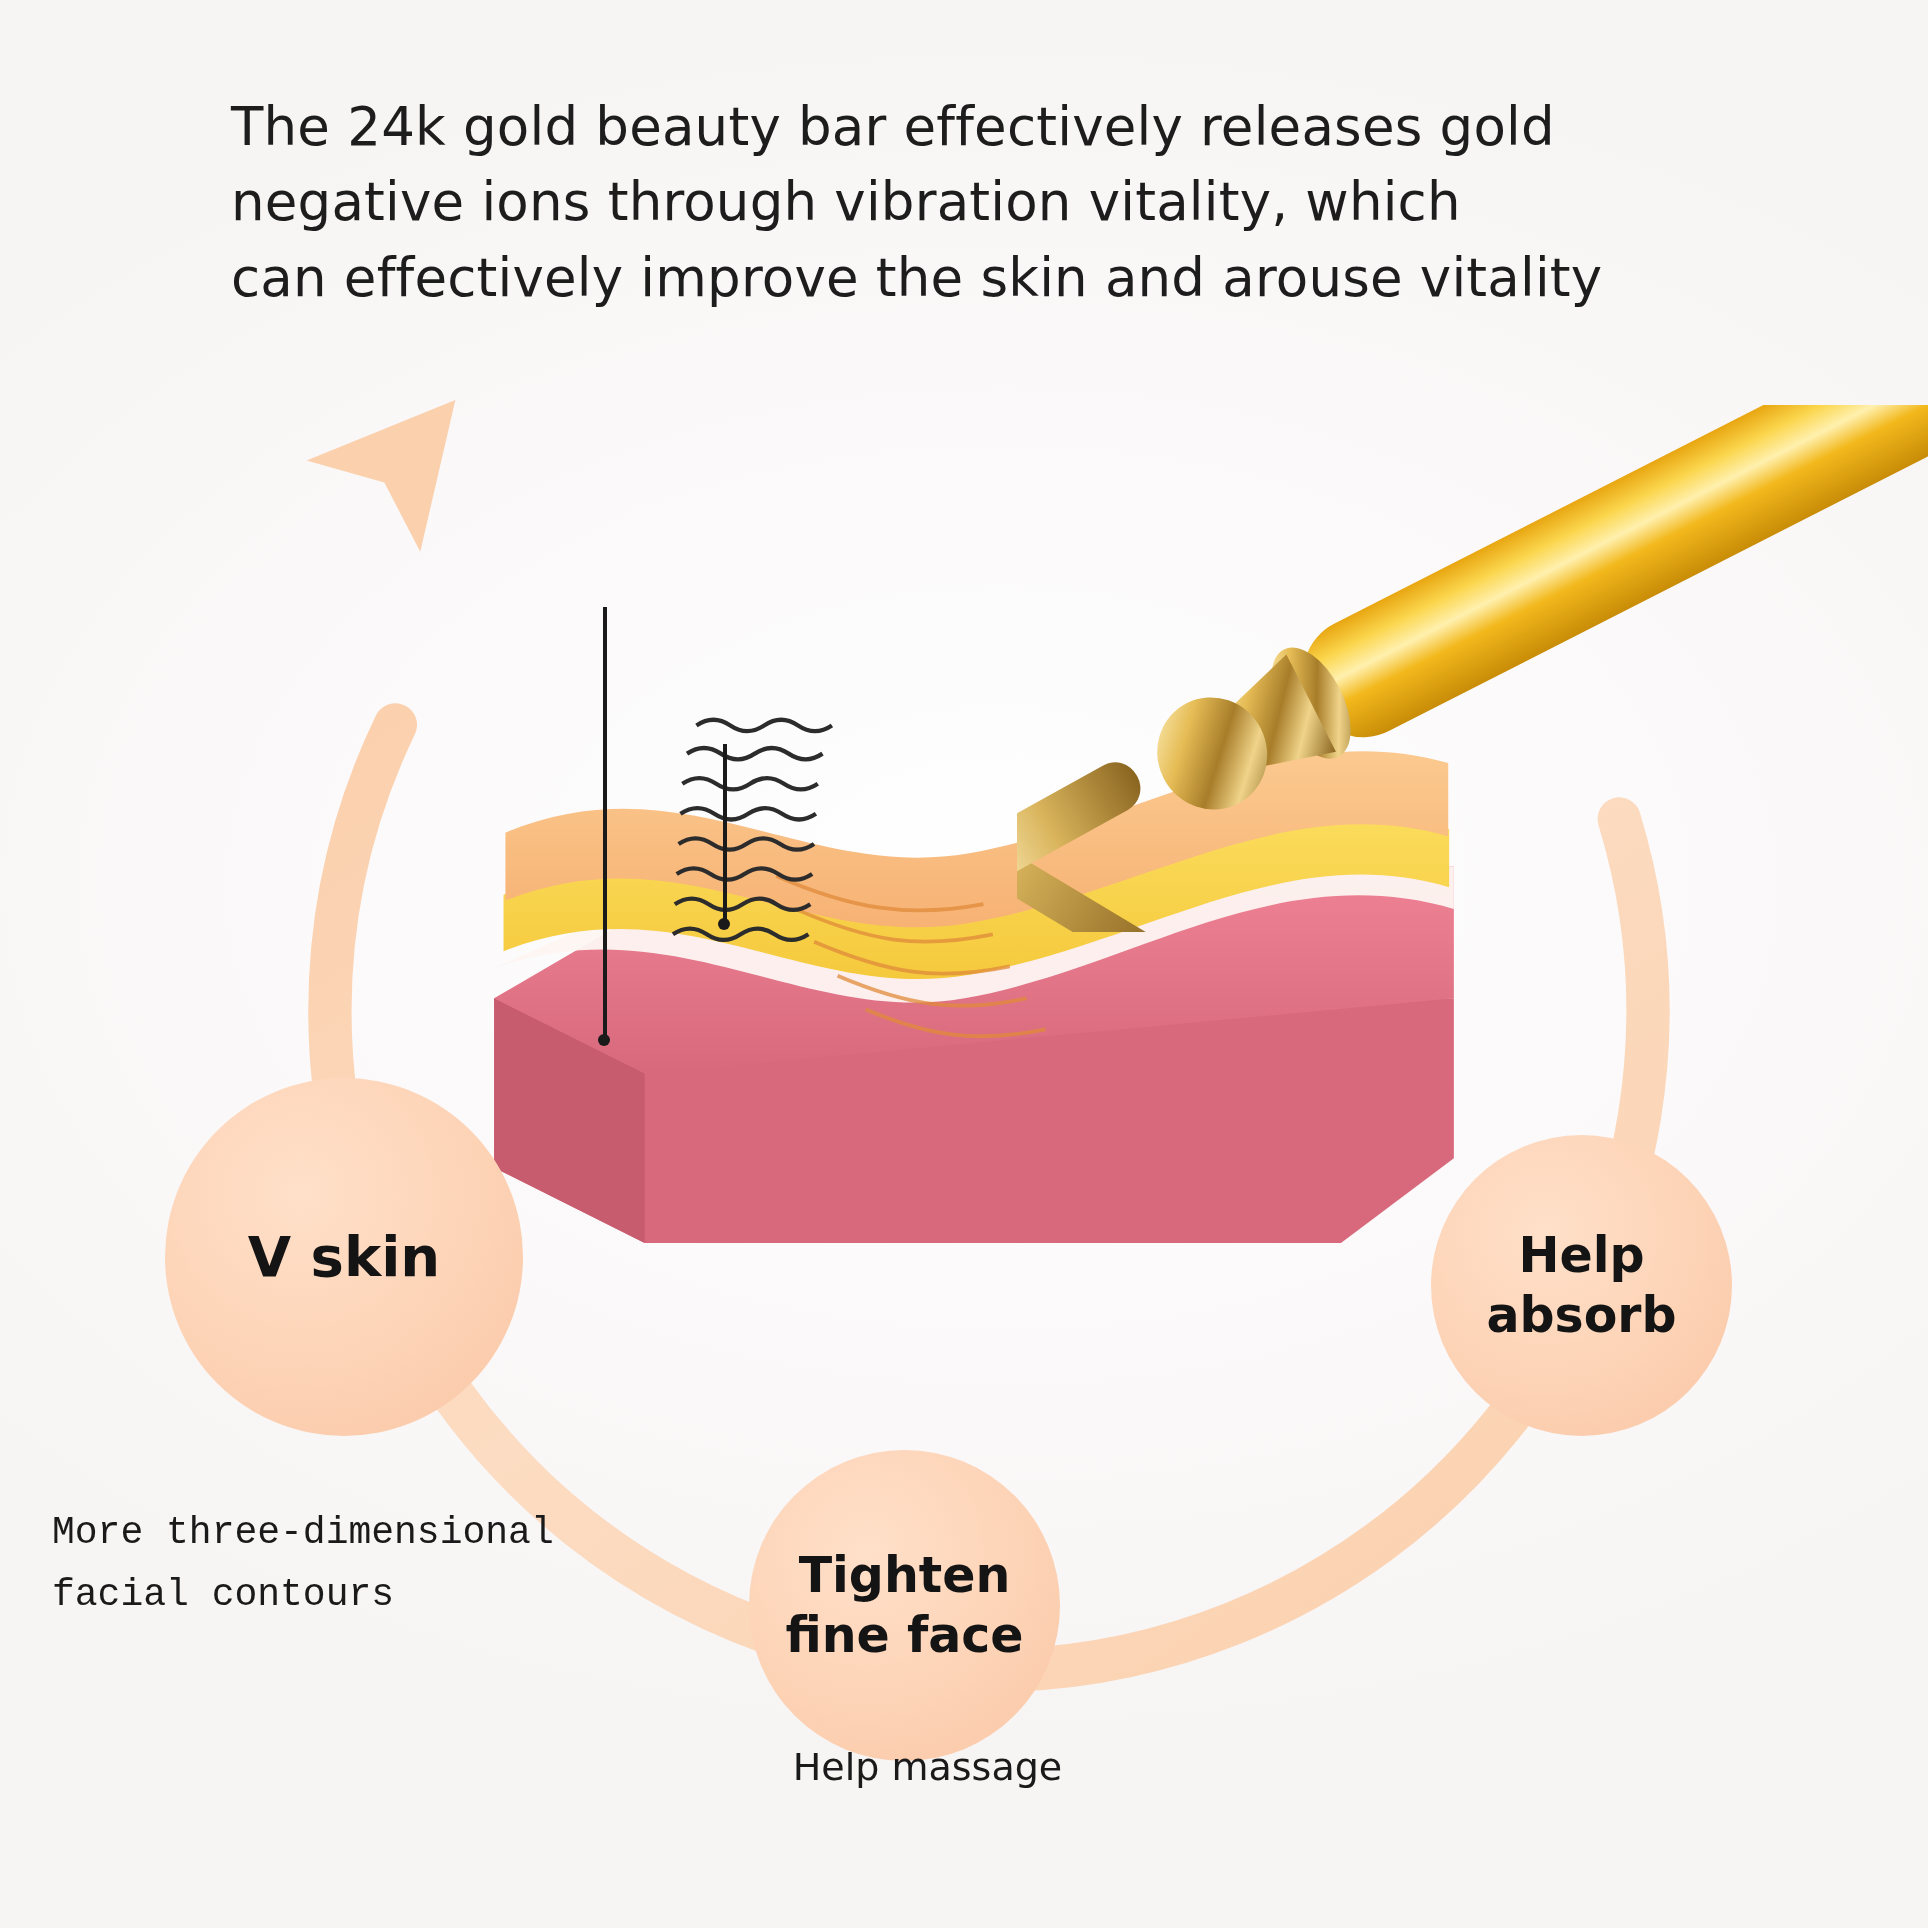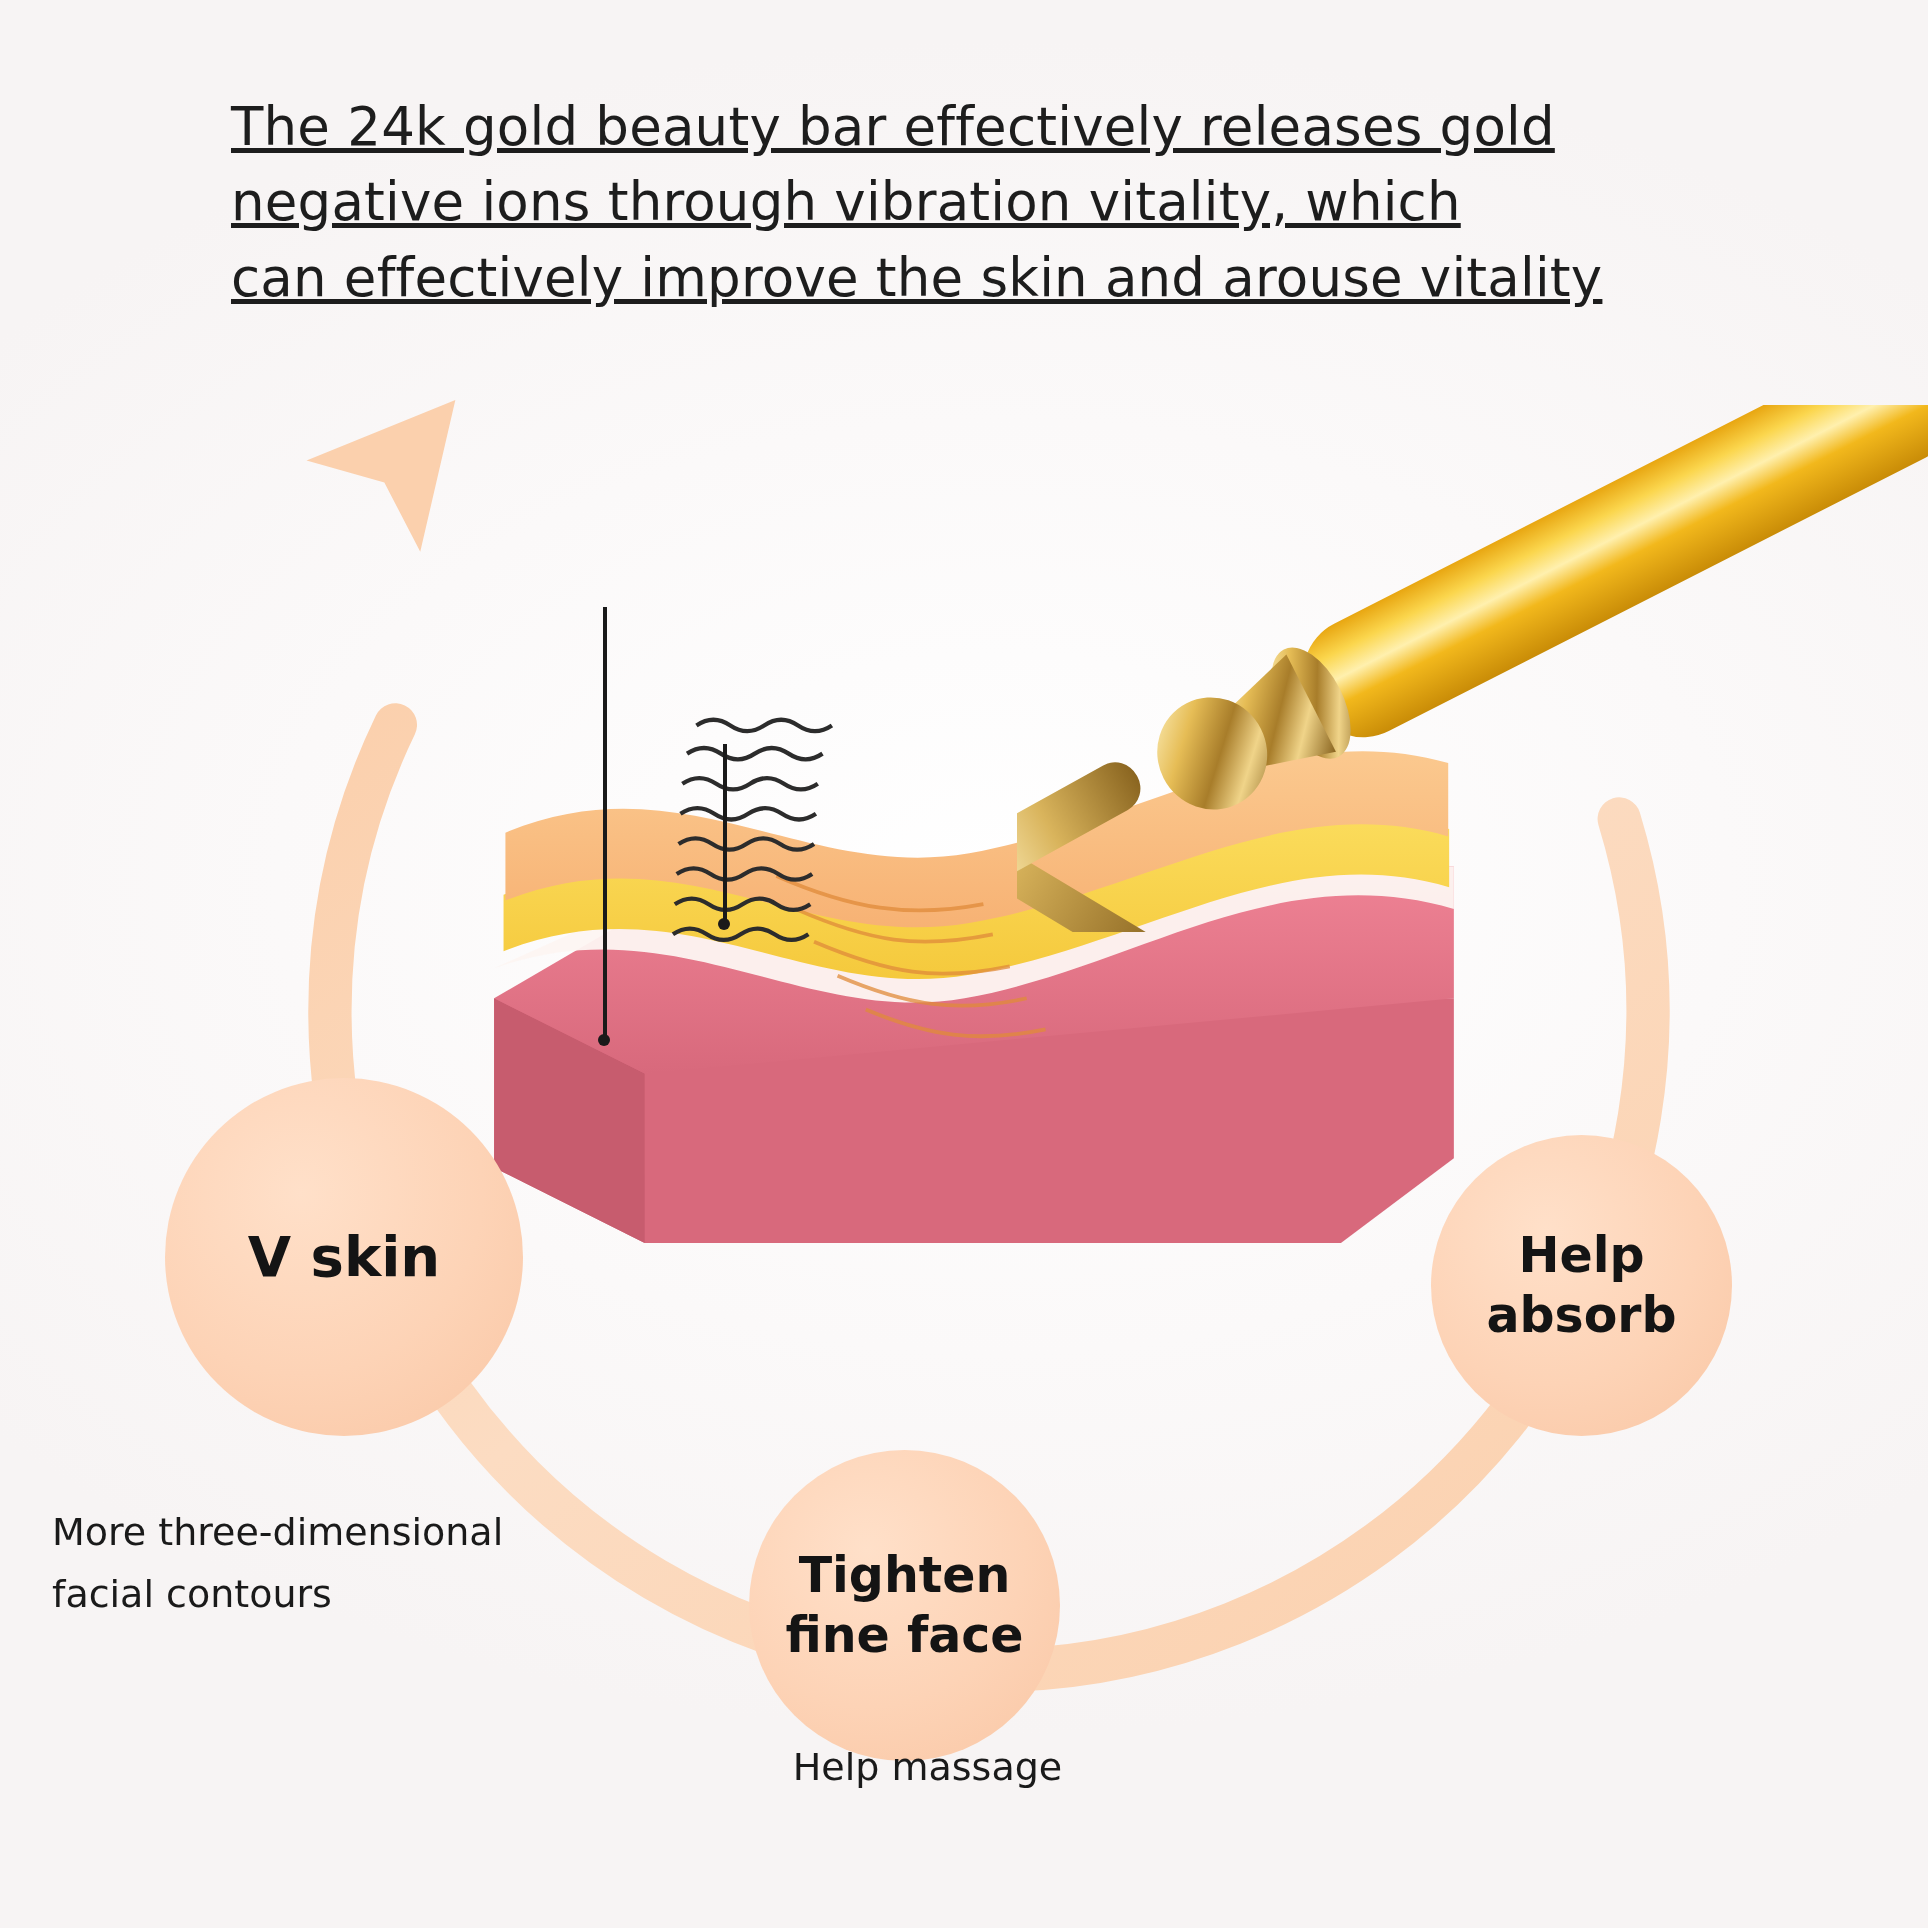--- a/index.html
+++ b/index.html
@@ -17,21 +17,21 @@
 
   
   .headline{
     position:absolute;
     left:231px; top:89px; width:1544px;
     font-size:53px;
     line-height:1.42;
     color:#1d1d1d;
     letter-spacing:0.2px;
   }
-  .headline div{white-space:nowrap;text-decoration:underline;}
+  .headline div{white-space:nowrap;}
 
   
   .arc-wrap{position:absolute;left:0;top:0;width:1928px;height:1928px;pointer-events:none;}
 
   
   .skin{
     position:absolute;
     left:494px; top:716px;
     width:960px; height:621px;
   }
@@ -50,21 +50,21 @@
   #bubble-vface{left:165px; top:1078px; width:358px; height:358px; font-size:56px;}
   #bubble-tighten{left:749px; top:1450px; width:311px; height:311px; font-size:49px;text-align:center;}
   #bubble-absorb{left:1431px; top:1135px; width:301px; height:301px; font-size:49px;}
 
   .caption{
     position:absolute;
     font-size:38px;
     line-height:1.62;
     color:#1a1a1a;
   }
-  #cap-vface{left:52px; top:1502px; width:603px;}
+  #cap-vface{left:52px; top:1502px; width:603px;font-family:Liberation Mono, monospace;}
   #cap-tighten{left:730px; top:1737px; width:395px; text-align:center;}
   #cap-absorb{left:1441px; top:1507px; width:443px;}
 
   
   .wand{position:absolute;left:1017px;top:405px;width:923px;height:527px;}
 
   .pointer-line{position:absolute;background:#1a1a1a;}
   .pointer-dot{position:absolute;width:12.2px;height:12.2px;border-radius:50%;background:#1a1a1a;}
 </style>
 </head>

